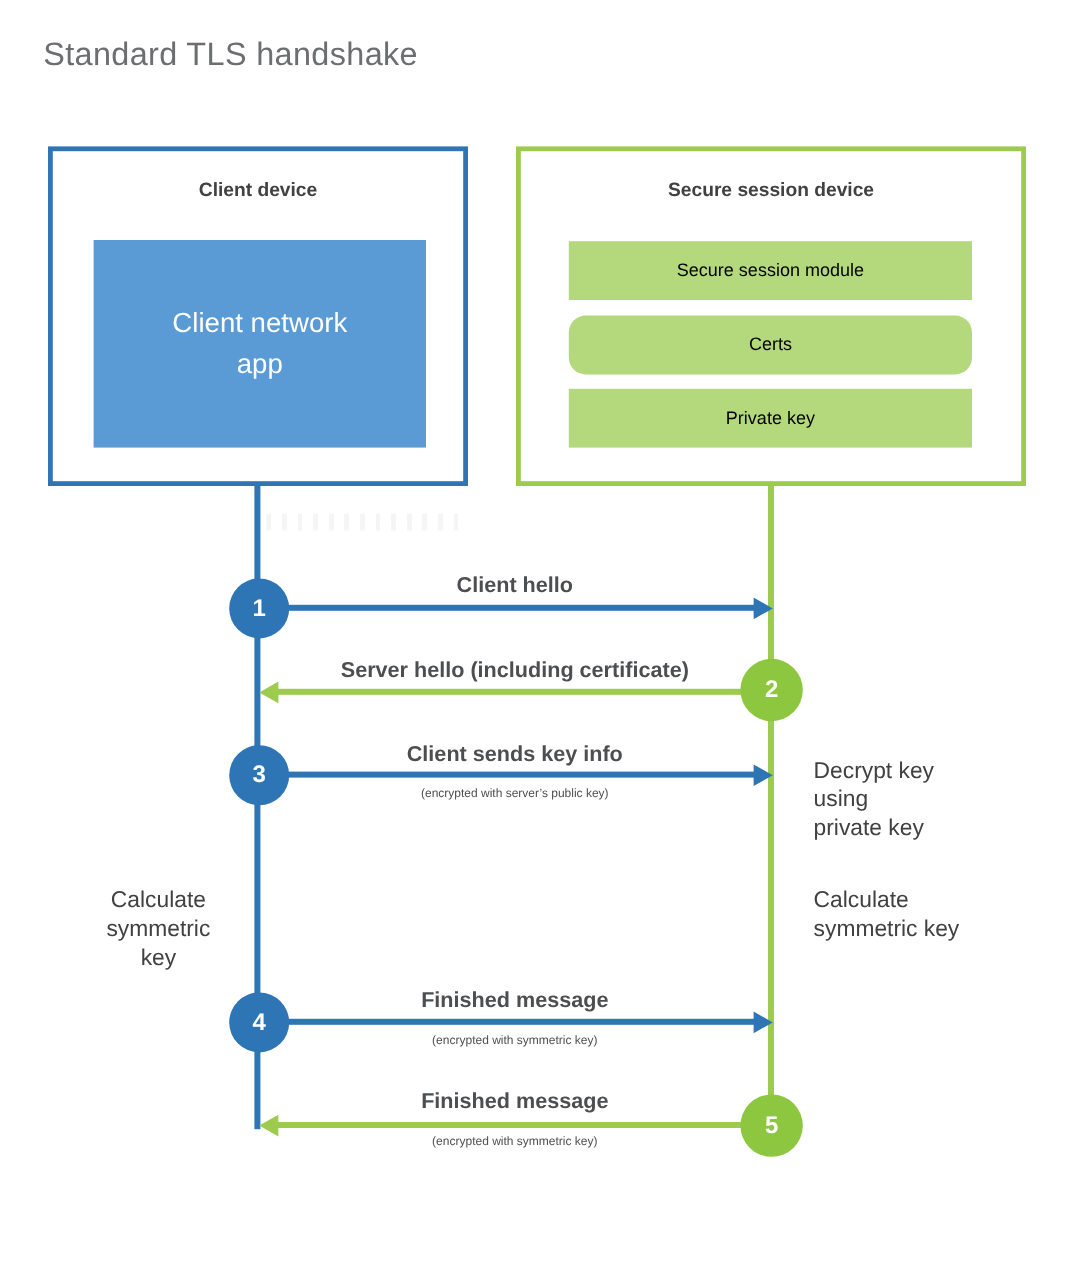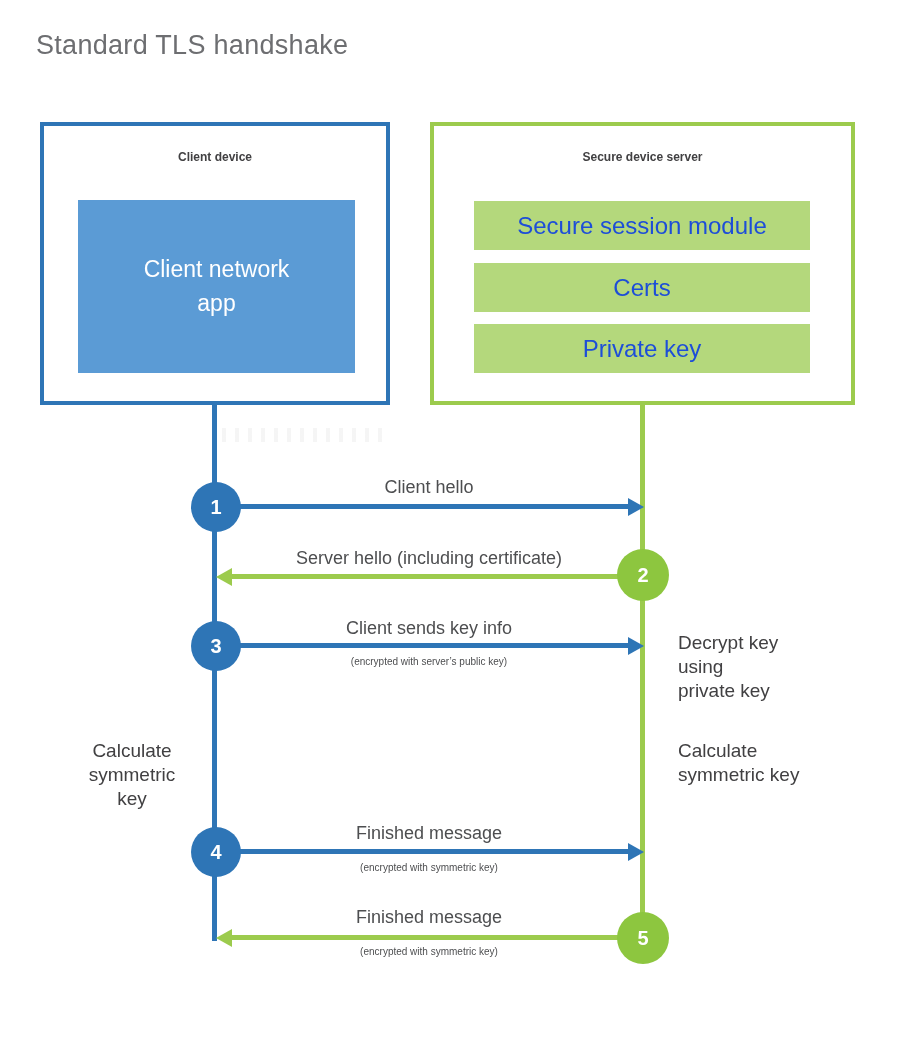--- a/index.html
+++ b/index.html
@@ -18,29 +18,29 @@
   .canvas{position:relative;width:900px;height:1058px;background:#fff;overflow:hidden;}
 
   .page-title{position:absolute;left:36px;top:30px;font-size:27px;font-weight:300;
     letter-spacing:.3px;color:var(--title-gray);}
 
   
   .box{position:absolute;top:122px;height:283px;background:#fff;}
   .box.client{left:40px;width:350px;border:4px solid var(--blue);}
   .box.server{left:430px;width:425px;border:4px solid var(--green-line);}
   .box-title{position:absolute;top:24px;left:0;width:100%;text-align:center;
-    font-size:12px;font-weight:700;color:var(--text-dark);}
+    font-size:16px;font-weight:700;color:var(--text-dark);}
 
   .app-box{position:absolute;left:34px;top:74px;width:277px;height:173px;
     background:var(--blue-light);display:flex;flex-direction:column;
     align-items:center;justify-content:center;color:#fff;font-size:23px;line-height:1.45;}
 
   .bar{position:absolute;left:40px;width:336px;height:49px;background:var(--green-pale);
-    color:#1d4ed8;font-size:24px;text-align:center;line-height:49px;}
-  .bar.b1{top:75px;} .bar.b2{top:137px;} .bar.b3{top:198px;}
+    color:#000000;font-size:15px;text-align:center;line-height:49px;}
+  .bar.b1{top:75px;} .bar.b2{top:137px;border-radius:14px;} .bar.b3{top:198px;}
 
   
   .lifeline{position:absolute;width:5px;top:405px;}
   .lifeline.blue{left:212px;height:536px;background:var(--blue);}
   .lifeline.green{left:640px;height:533px;background:var(--green-line);}
 
   
   .faint-dashes{position:absolute;left:222px;top:428px;width:164px;height:14px;
     background:repeating-linear-gradient(90deg,#ededed 0 4px,transparent 4px 13px);opacity:.55;}
 
@@ -64,21 +64,21 @@
     color:#fff;font-size:20px;font-weight:700;z-index:3;}
   .circle.blue{width:50px;height:50px;background:var(--blue);}
   .circle.green{width:52px;height:52px;background:var(--green);}
   .c1{left:191px;top:482px;}
   .c2{left:617px;top:549px;}
   .c3{left:191px;top:621px;}
   .c4{left:191px;top:827px;}
   .c5{left:617px;top:912px;}
 
   
-  .msg{position:absolute;left:215px;width:428px;text-align:center;font-size:18px;color:var(--text-gray);}
+  .msg{position:absolute;left:215px;width:428px;text-align:center;font-size:18px;color:var(--text-gray);font-weight:bold;}
   .l1{top:477px;} .l2{top:548px;} .l3{top:618px;} .l4{top:823px;} .l5{top:907px;}
   .sub{position:absolute;left:215px;width:428px;text-align:center;font-size:10px;color:var(--text-gray);}
   .s3{top:656px;} .s4{top:862px;} .s5{top:946px;}
 
   
   .note{position:absolute;font-size:19px;color:var(--text-dark);line-height:1.25;white-space:pre-line;}
   .note-decrypt{left:678px;top:631px;width:150px;text-align:left;}
   .note-calc-left{left:76px;top:739px;width:112px;text-align:center;}
   .note-calc-right{left:678px;top:739px;width:140px;text-align:left;}
 </style>
@@ -91,21 +91,21 @@
 
   <div class="box client">
     <div class="box-title">Client device</div>
     <div class="app-box">
       <div>Client network</div>
       <div>app</div>
     </div>
   </div>
 
   <div class="box server">
-    <div class="box-title">Secure device server</div>
+    <div class="box-title">Secure session device</div>
     <div class="bar b1">Secure session module</div>
     <div class="bar b2">Certs</div>
     <div class="bar b3">Private key</div>
   </div>
 
   <div class="lifeline blue"></div>
   <div class="lifeline green"></div>
   <div class="faint-dashes"></div>
 
   <div class="arrow blue a1">

